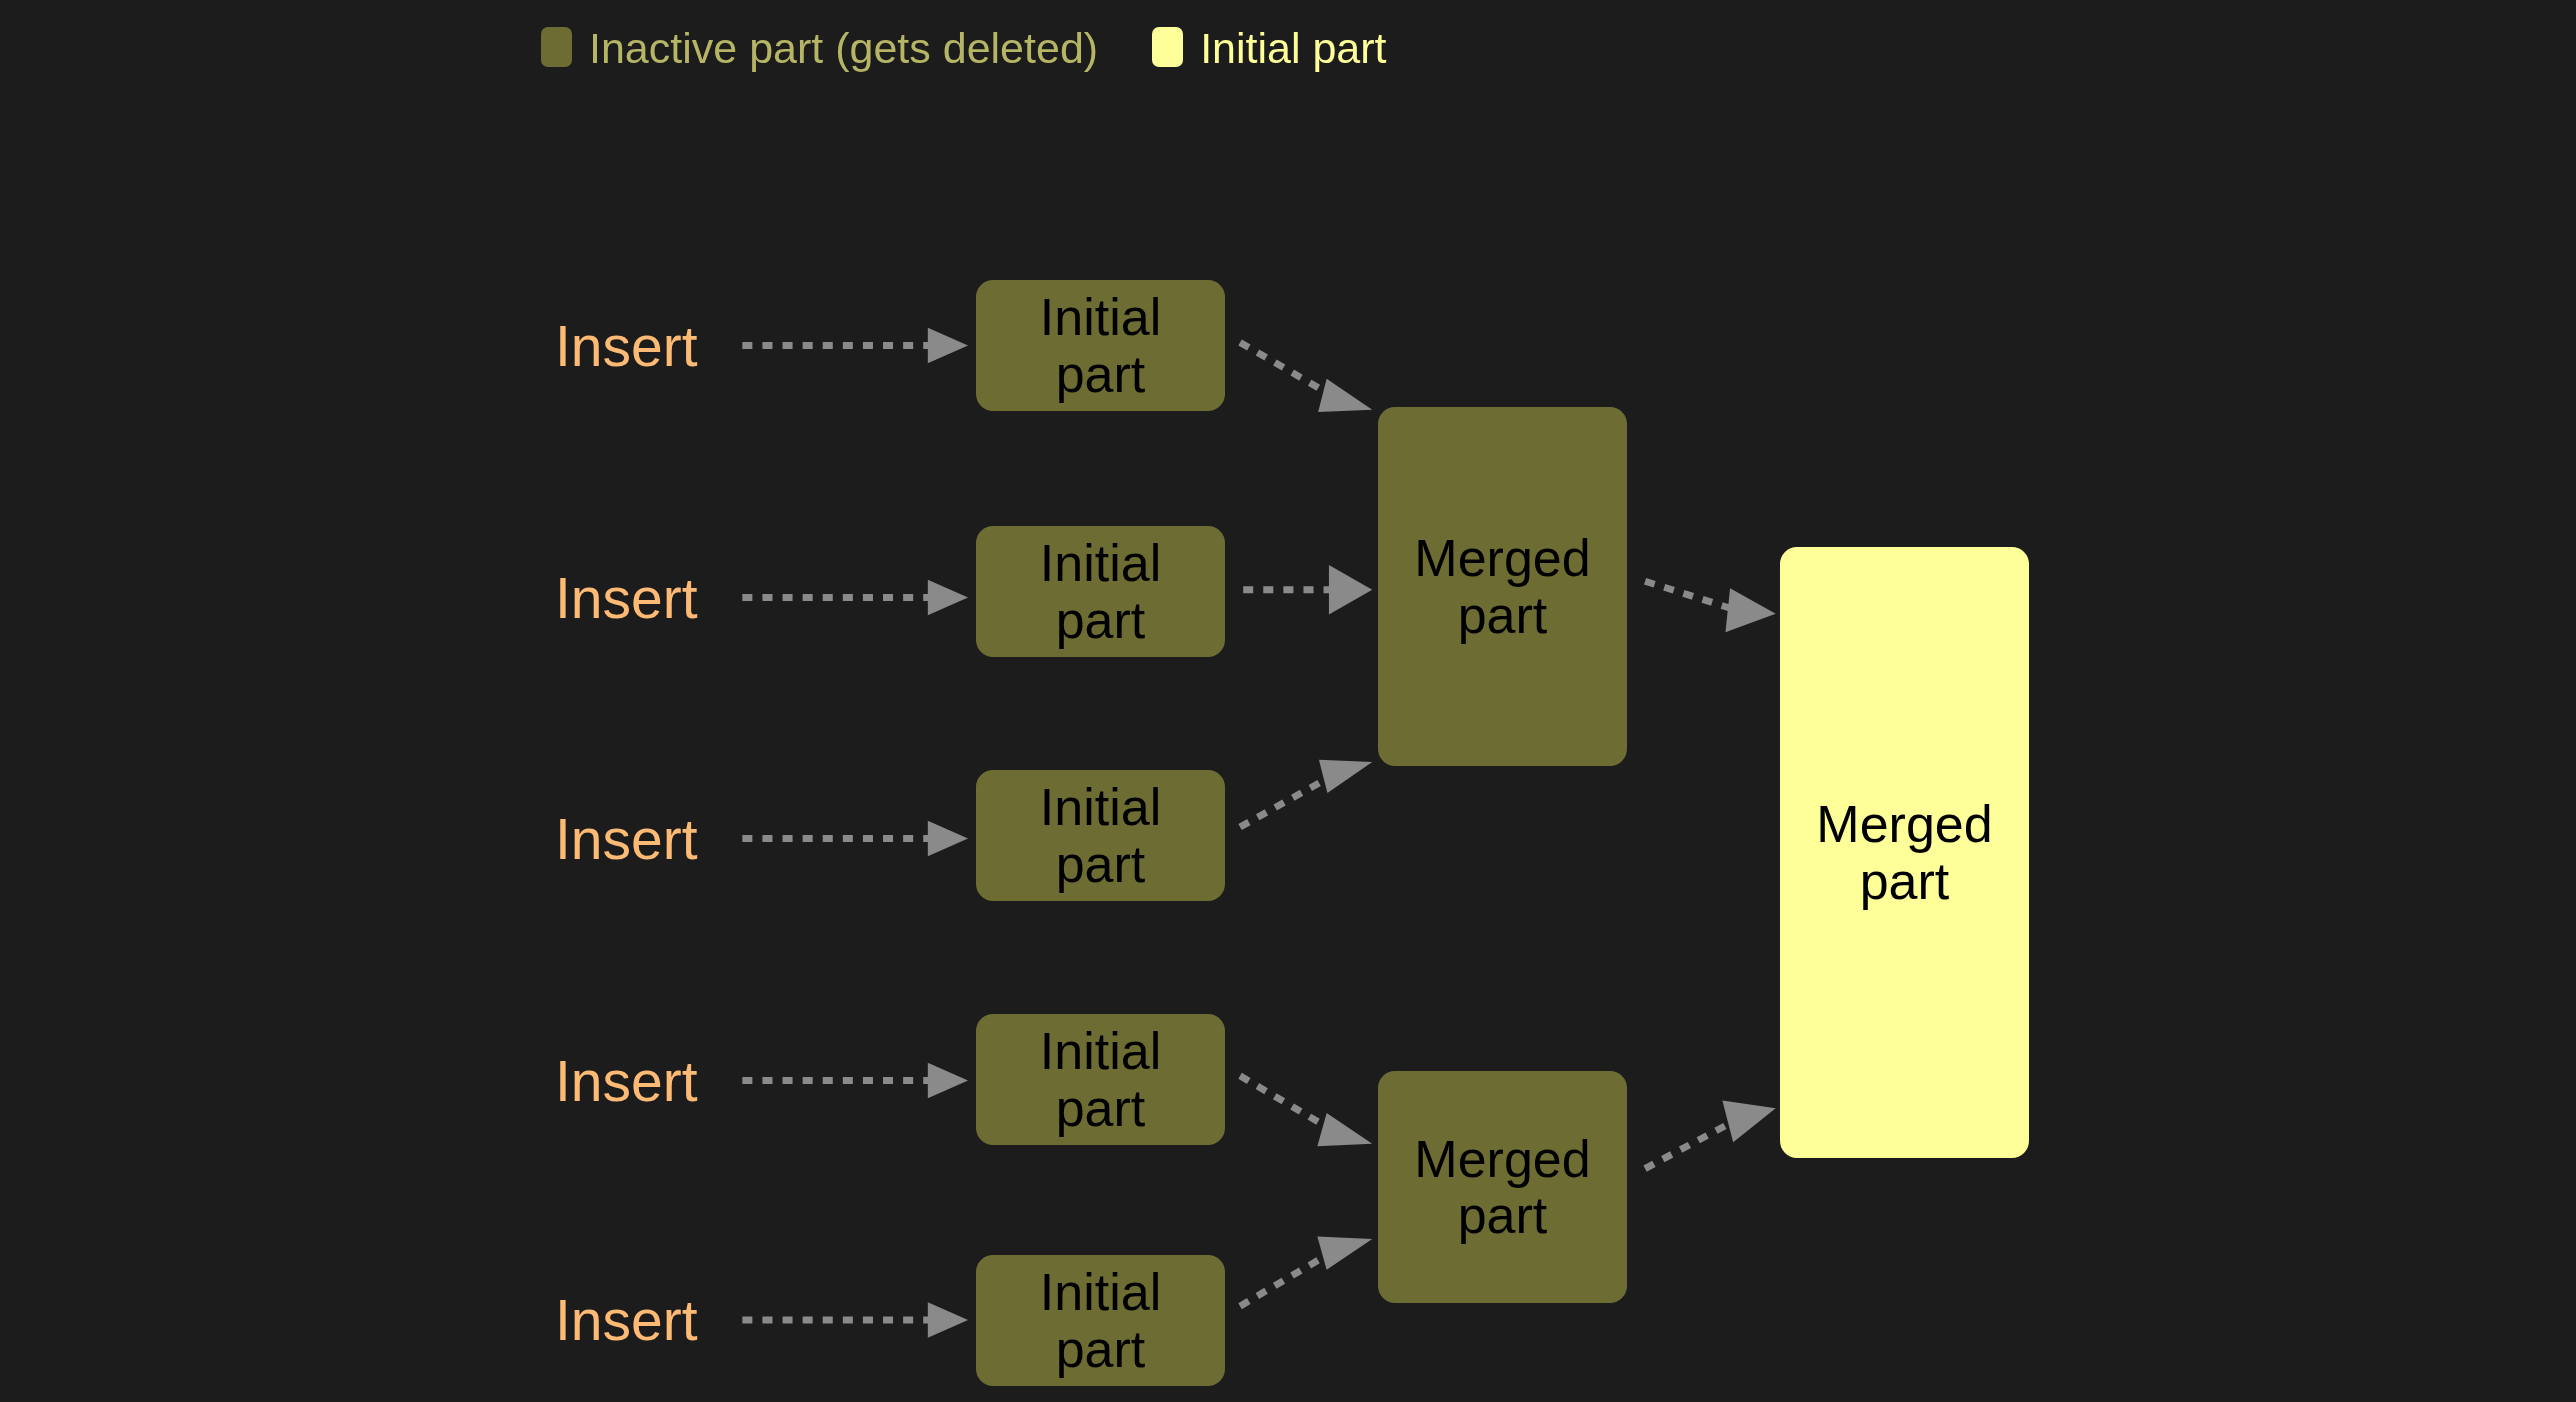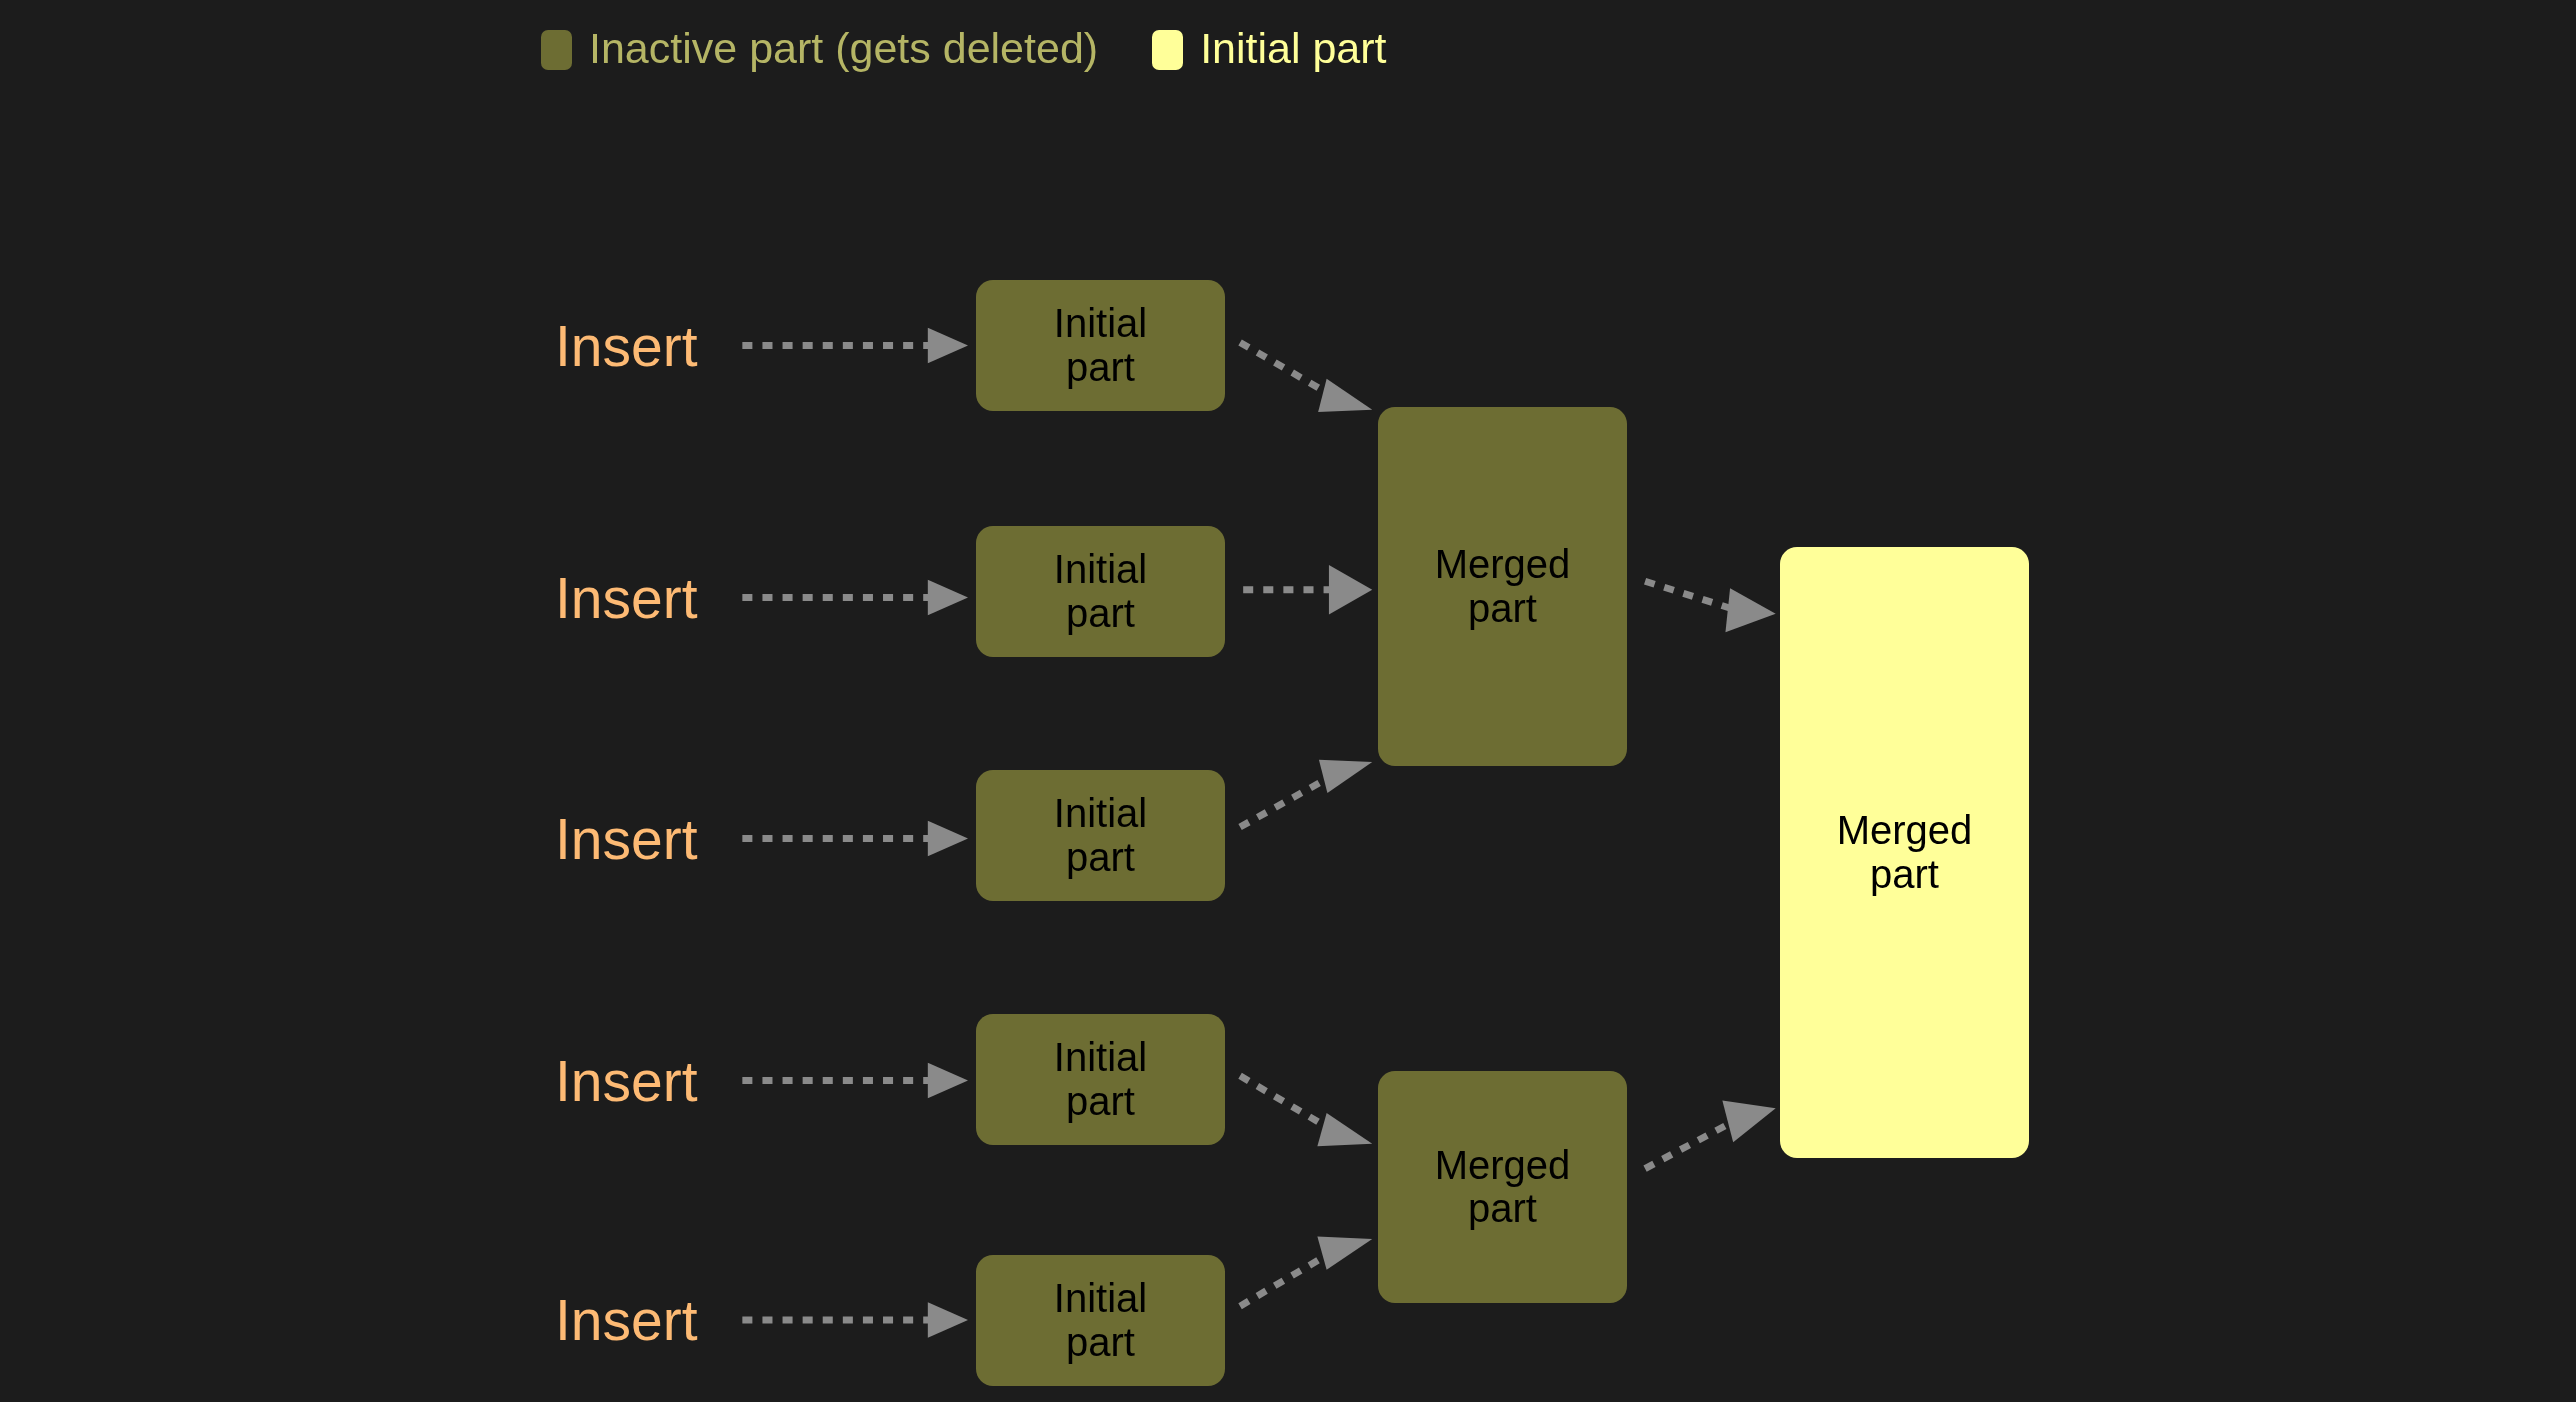--- a/index.html
+++ b/index.html
@@ -22,21 +22,21 @@
     position: absolute;
     left: 541px;
     top: 21.6px;
     height: 54px;
     display: flex;
     align-items: center;
     gap: 0;
   }
   .legend-entry {
     display: flex;
-    align-items: flex-end;
+    align-items: flex-start;
   }
   .legend-swatch {
     width: 31px;
     height: 40px;
     border-radius: 7px;
     flex: none;
   }
   .legend-swatch.inactive { background: #6d6d33; }
   .legend-swatch.active   { background: #ffff99; }
   .legend-label {
@@ -51,21 +51,21 @@
 
   
   .node {
     position: absolute;
     border-radius: 17px;
     display: flex;
     align-items: center;
     justify-content: center;
     text-align: center;
     color: #000000;
-    font-size: 40px;
+    font-size: 52px;
     line-height: 1.08;
     box-sizing: border-box;
     padding: 3.1px;
   }
   .node.inactive { background: #6d6d33; }
   .node.active   { background: #ffff99; }
   .node .node-text { display: block; }
 
   
   .insert-label {

